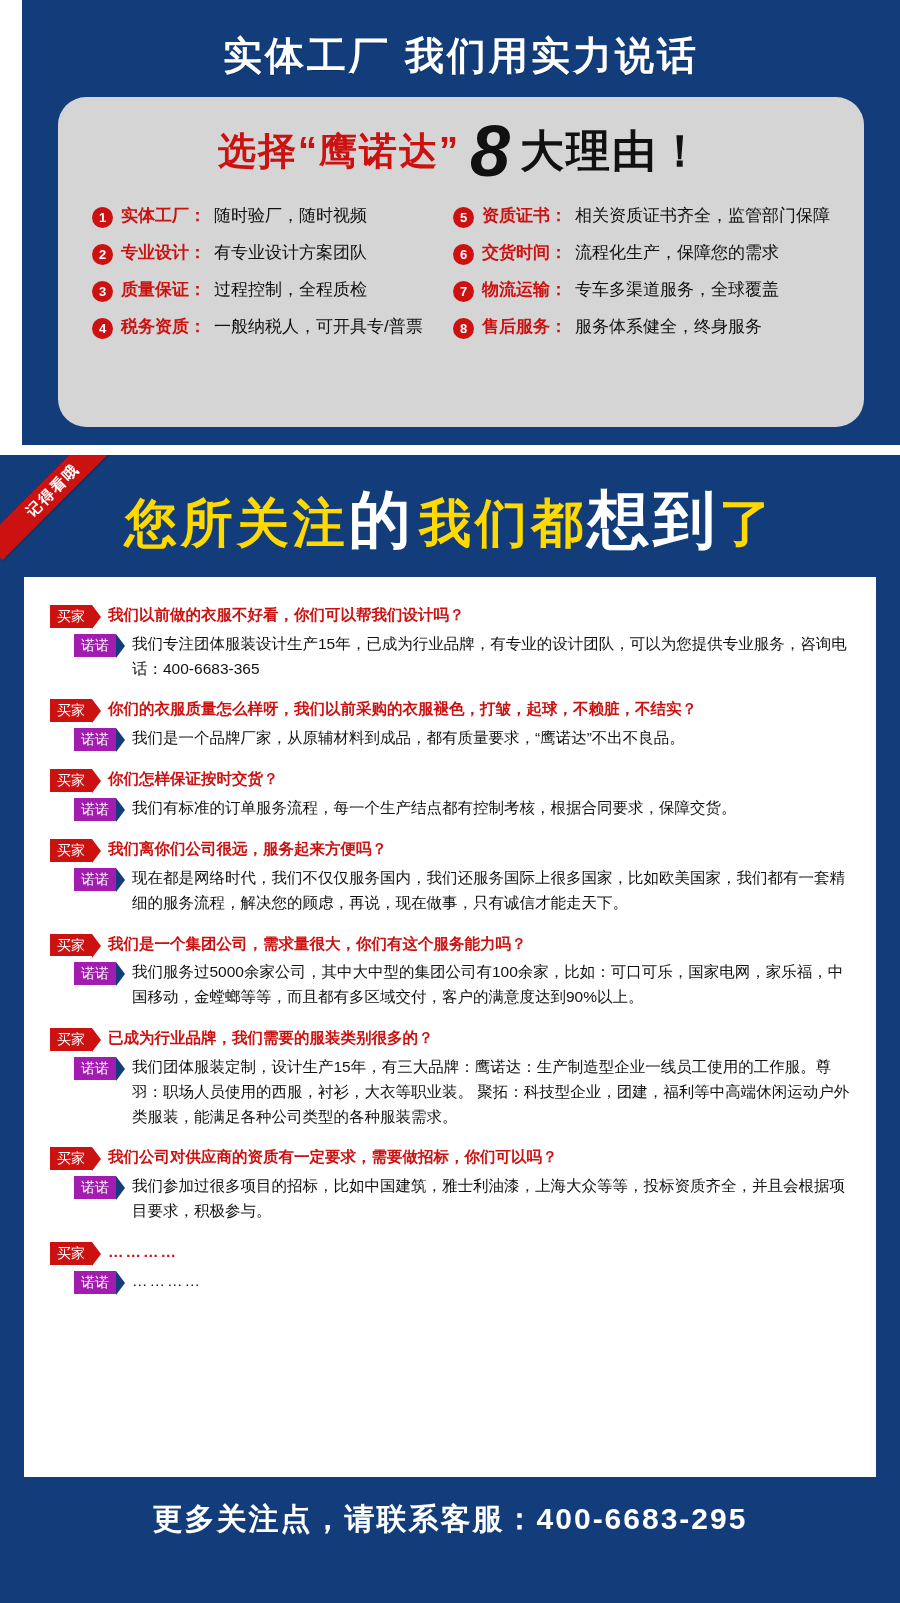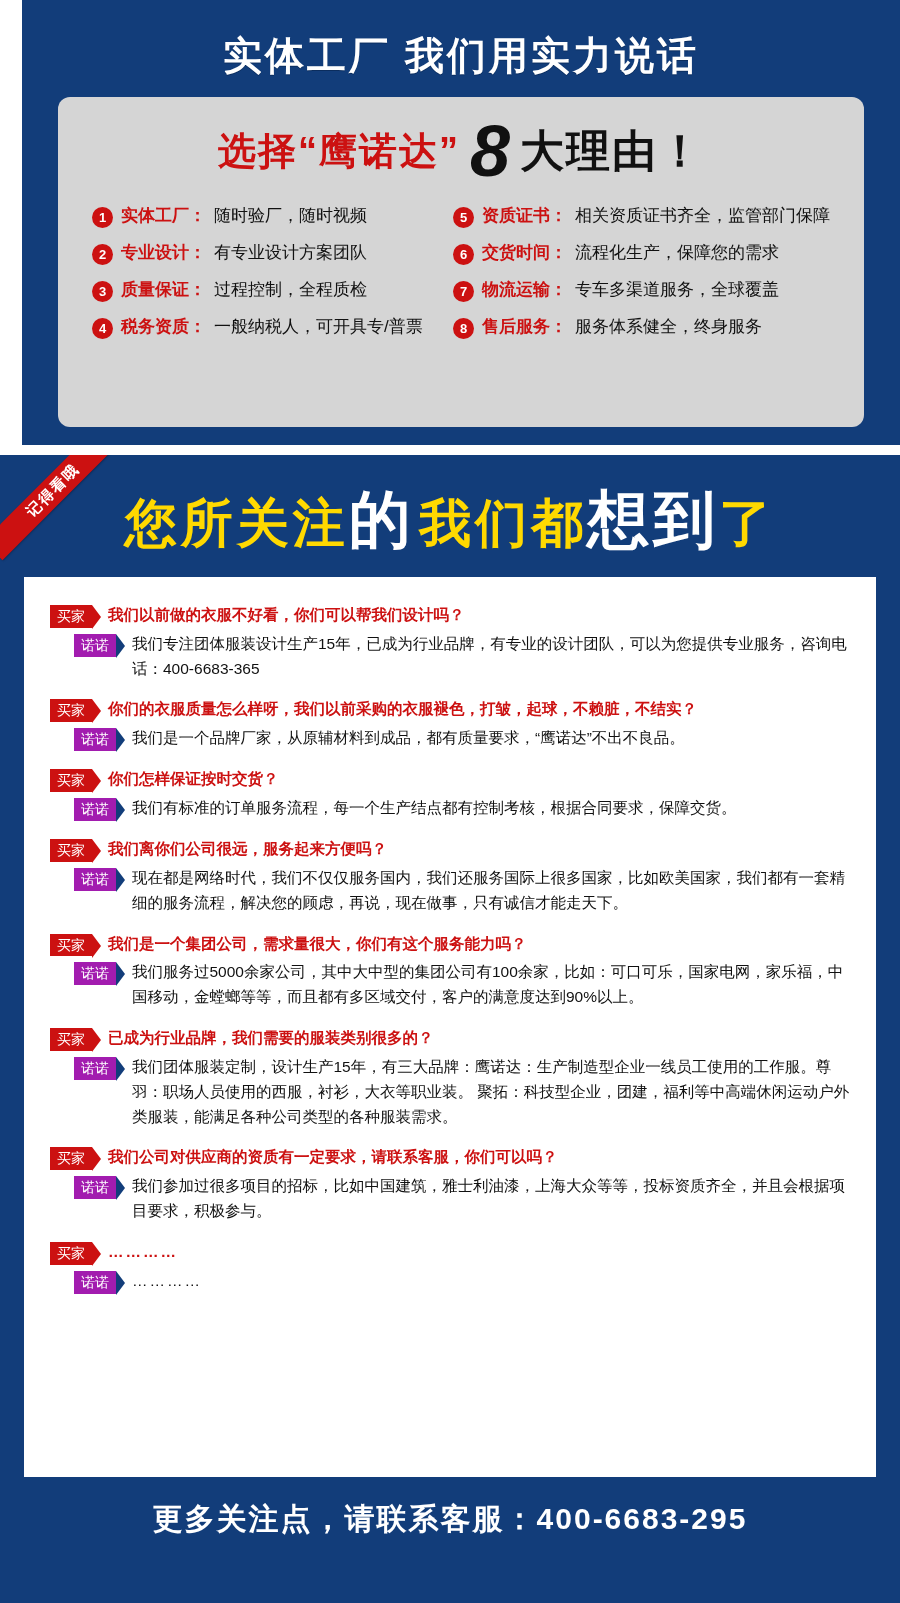--- a/index.html
+++ b/index.html
@@ -22,21 +22,21 @@
     color: #ffffff;
     font-size: 39px;
     font-weight: bold;
     letter-spacing: 3px;
     line-height: 1.35;
     padding: 6px 0 14px 0;
     text-shadow: 0 1px 0 #0b2d5e;
   }
   .reasons-box {
     background: #d5d5d5;
-    border-radius: 12px;
+    border-radius: 28px;
     margin: 0 14px;
     padding: 22px 28px 26px 28px;
     height: 330px;
   }
   .reasons-head {
     display: flex;
     align-items: center;
     justify-content: center;
     gap: 6px;
     margin-bottom: 18px;
@@ -313,21 +313,21 @@
       </div>
       <div class="qa-row">
         <span class="tag tag-a">诺诺</span>
         <span class="qa-text a-text">我们团体服装定制，设计生产15年，有三大品牌：鹰诺达：生产制造型企业一线员工使用的工作服。尊羽：职场人员使用的西服，衬衫，大衣等职业装。 聚拓：科技型企业，团建，福利等中高端休闲运动户外类服装，能满足各种公司类型的各种服装需求。</span>
       </div>
     </div>
 
     <div class="qa-block">
       <div class="qa-row">
         <span class="tag tag-q">买家</span>
-        <span class="qa-text q-text">我们公司对供应商的资质有一定要求，请联系客服，你们可以吗？</span>
+        <span class="qa-text q-text">我们公司对供应商的资质有一定要求，需要做招标，你们可以吗？</span>
       </div>
       <div class="qa-row">
         <span class="tag tag-a">诺诺</span>
         <span class="qa-text a-text">我们参加过很多项目的招标，比如中国建筑，雅士利油漆，上海大众等等，投标资质齐全，并且会根据项目要求，积极参与。</span>
       </div>
     </div>
 
     <div class="qa-block">
       <div class="qa-row">
         <span class="tag tag-q">买家</span>

